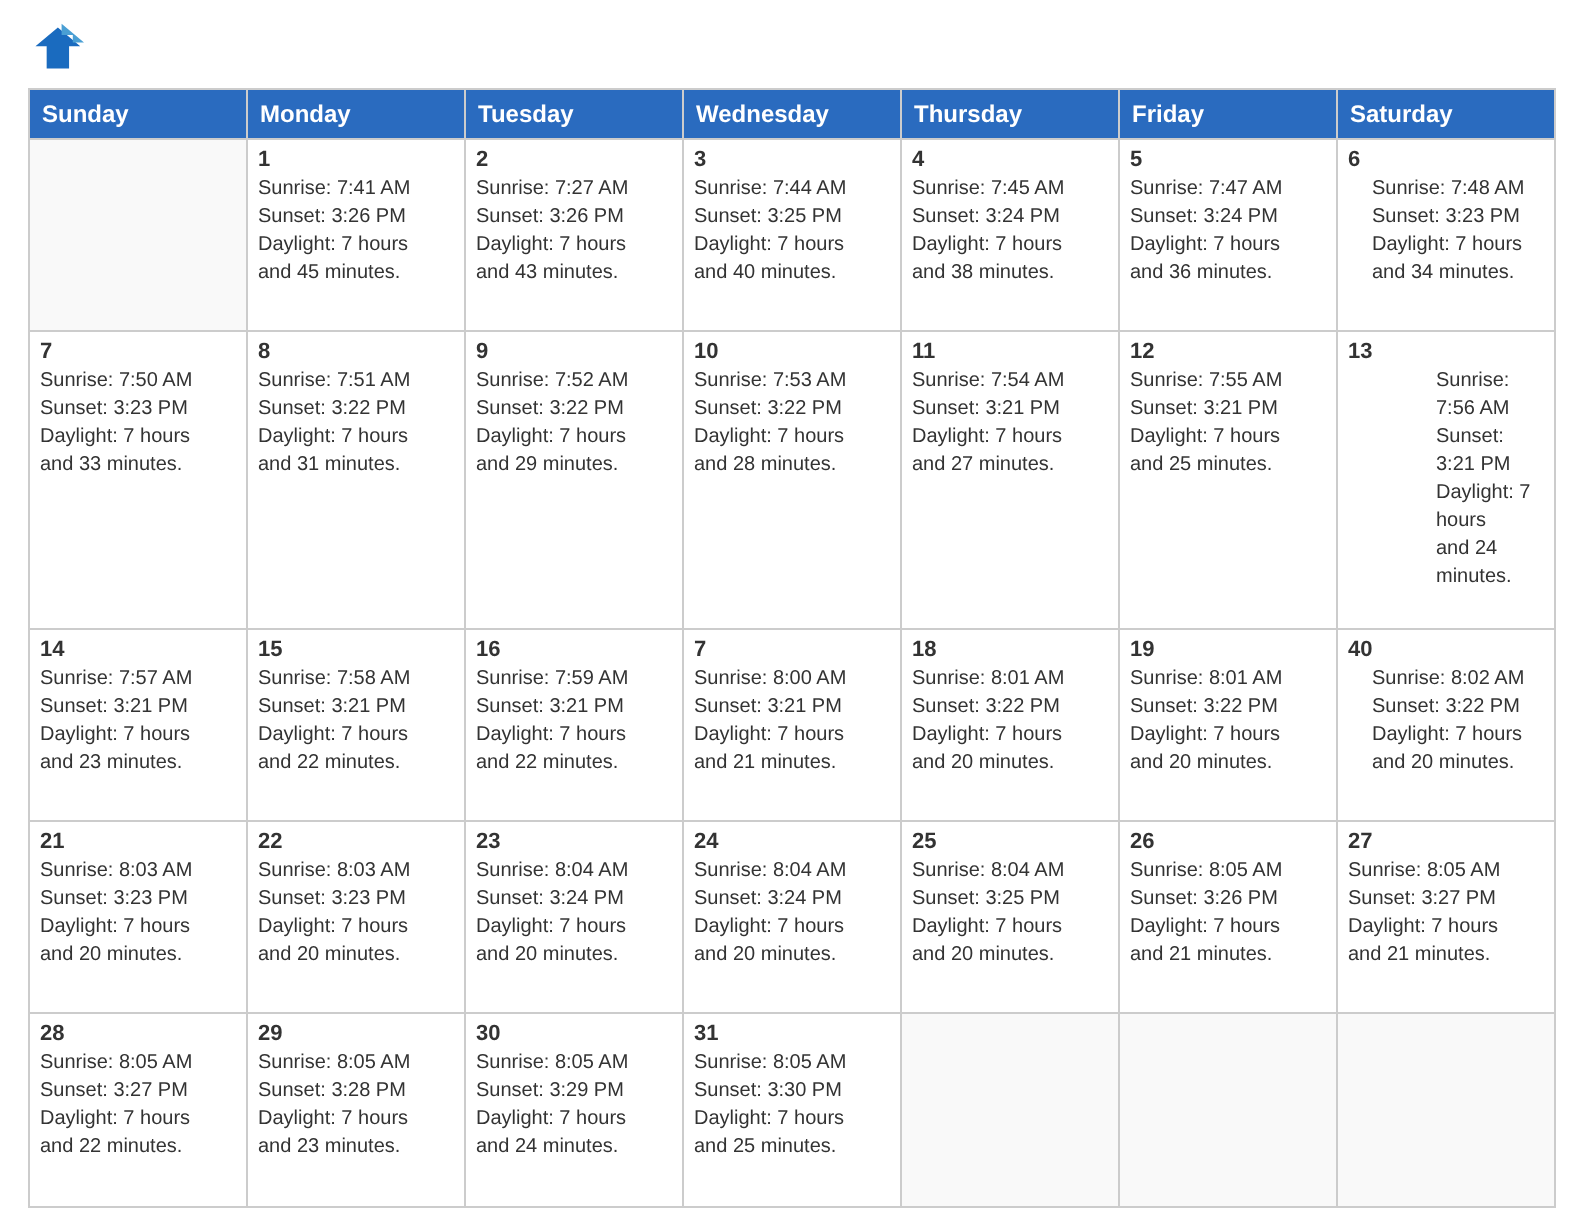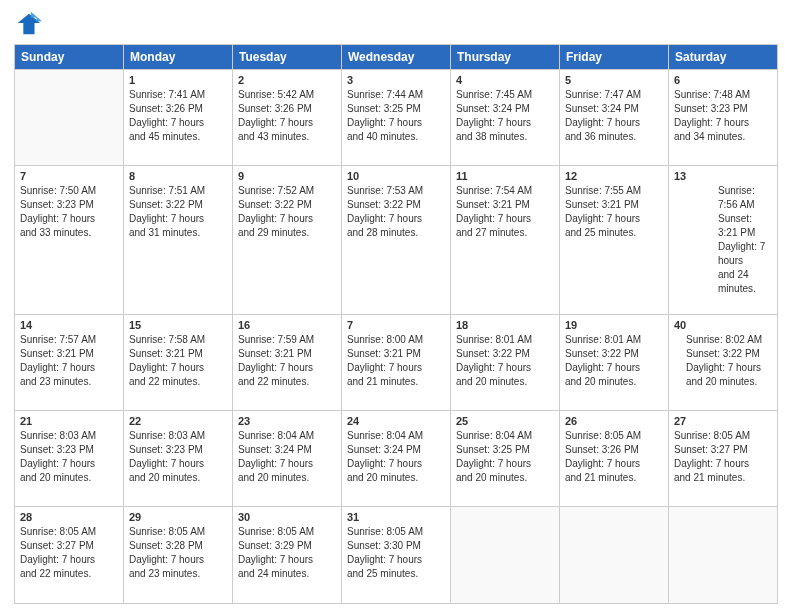--- a/index.html
+++ b/index.html
@@ -137,21 +137,21 @@
           <td class="empty-cell"></td>
           <td>
             <span class="day-number">1</span>
             <div class="cell-info" style="white-space: pre-line;">Sunrise: 7:41 AM
 Sunset: 3:26 PM
 Daylight: 7 hours
 and 45 minutes.</div>
           </td>
           <td>
             <span class="day-number">2</span>
-            <div class="cell-info" style="white-space: pre-line;">Sunrise: 5:42 AM
+            <div class="cell-info" style="white-space: pre-line;">Sunrise: 7:27 AM
 Sunset: 3:26 PM
 Daylight: 7 hours
 and 43 minutes.</div>
           </td>
           <td>
             <span class="day-number">3</span>
             <div class="cell-info" style="white-space: pre-line;">Sunrise: 7:44 AM
 Sunset: 3:25 PM
 Daylight: 7 hours
 and 40 minutes.</div>
@@ -165,21 +165,21 @@
           </td>
           <td>
             <span class="day-number">5</span>
             <div class="cell-info" style="white-space: pre-line;">Sunrise: 7:47 AM
 Sunset: 3:24 PM
 Daylight: 7 hours
 and 36 minutes.</div>
           </td>
           <td>
             <span class="day-number">6</span>
-            <div class="cell-info" style="white-space: pre-line;">Sunrise: 7:48 AM
+            <div class="cell-info" style="white-space: pre-line; margin-left: 12px;">Sunrise: 7:48 AM
 Sunset: 3:23 PM
 Daylight: 7 hours
 and 34 minutes.</div>
           </td>
         </tr>
         <tr>
           <td>
             <span class="day-number">7</span>
             <div class="cell-info" style="white-space: pre-line;">Sunrise: 7:50 AM
 Sunset: 3:23 PM

